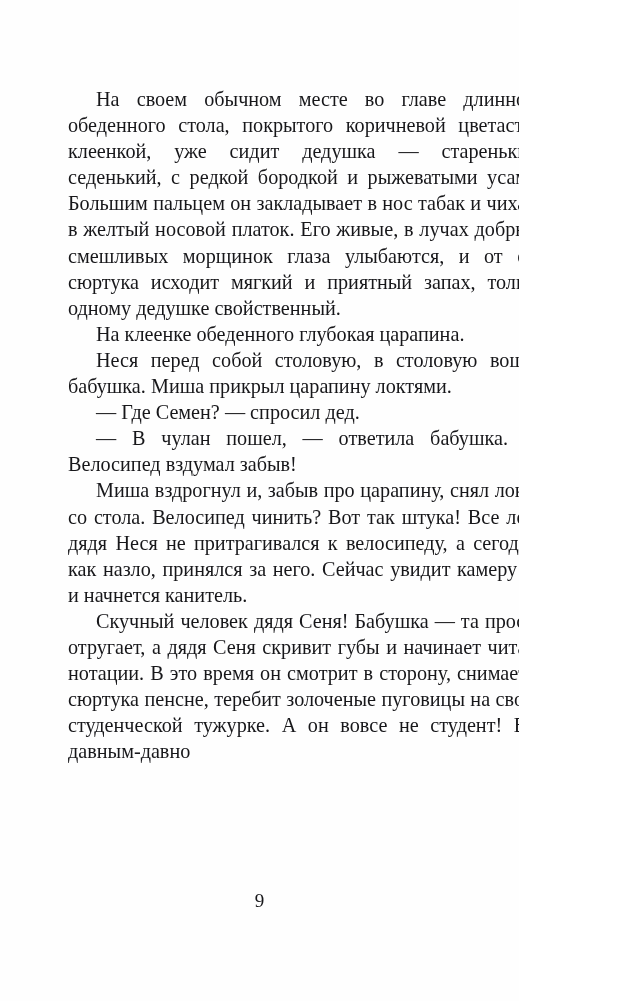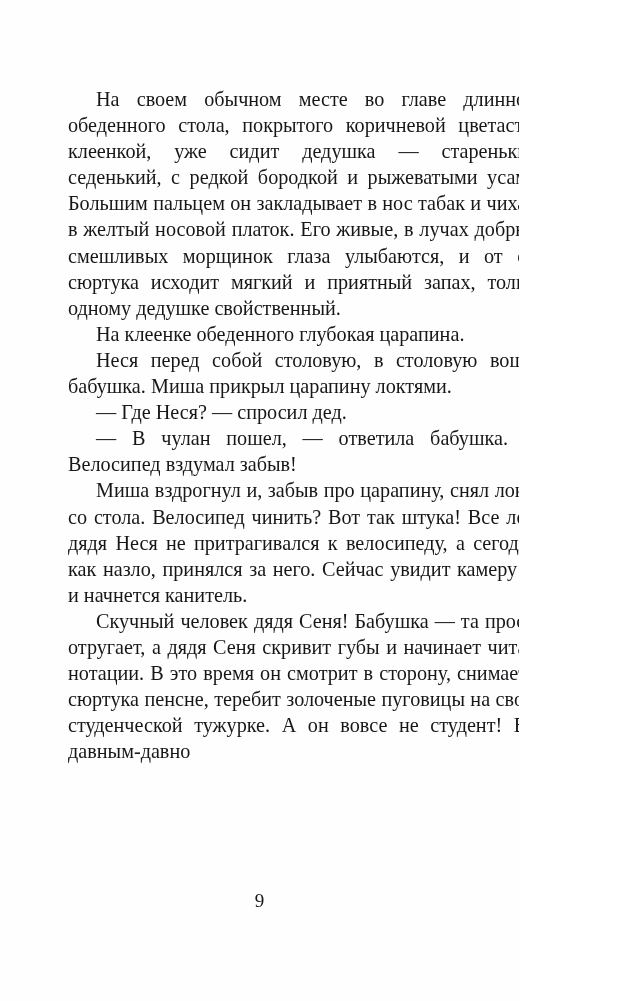--- a/index.html
+++ b/index.html
@@ -50,21 +50,21 @@
 </style>
 </head>
 <body>
 
 <div class="page">
 
   <div class="text-block">
     <p class="para">На своем обычном месте во главе длинного обеденного стола, покрытого коричневой цветастой клеенкой, уже сидит дедушка — старенький, седенький, с редкой бородкой и рыжеватыми усами. Большим пальцем он закладывает в нос табак и чихает в желтый носовой платок. Его живые, в лучах добрых, смешливых морщинок глаза улыбаются, и от его сюртука исходит мягкий и приятный запах, только одному дедушке свойственный.</p>
     <p class="para">На клеенке обеденного глубокая царапина.</p>
     <p class="para">Неся перед собой столовую, в столовую вошла бабушка. Миша прикрыл царапину локтями.</p>
-    <p class="para dialogue">— Где Неся? — спросил дед.</p>
+    <p class="para dialogue">— Где Семен? — спросил дед.</p>
     <p class="para dialogue">— В чулан пошел, — ответила бабушка. — Велосипед вздумал забыв!</p>
     <p class="para">Миша вздрогнул и, забыв про царапину, снял локти со стола. Велосипед чинить? Вот так штука! Все лето дядя Неся не притрагивался к велосипеду, а сегодня, как назло, принялся за него. Сейчас увидит камеру — и начнется канитель.</p>
     <p class="para">Скучный человек дядя Сеня! Бабушка — та просто отругает, а дядя Сеня скривит губы и начинает читать нотации. В это время он смотрит в сторону, снимает и сюртука пенсне, теребит золоченые пуговицы на своей студенческой тужурке. А он вовсе не студент! Его давным-давно</p>
   </div>
 
   <div class="page-number">9</div>
 
 </div>
 
 </body></html>

